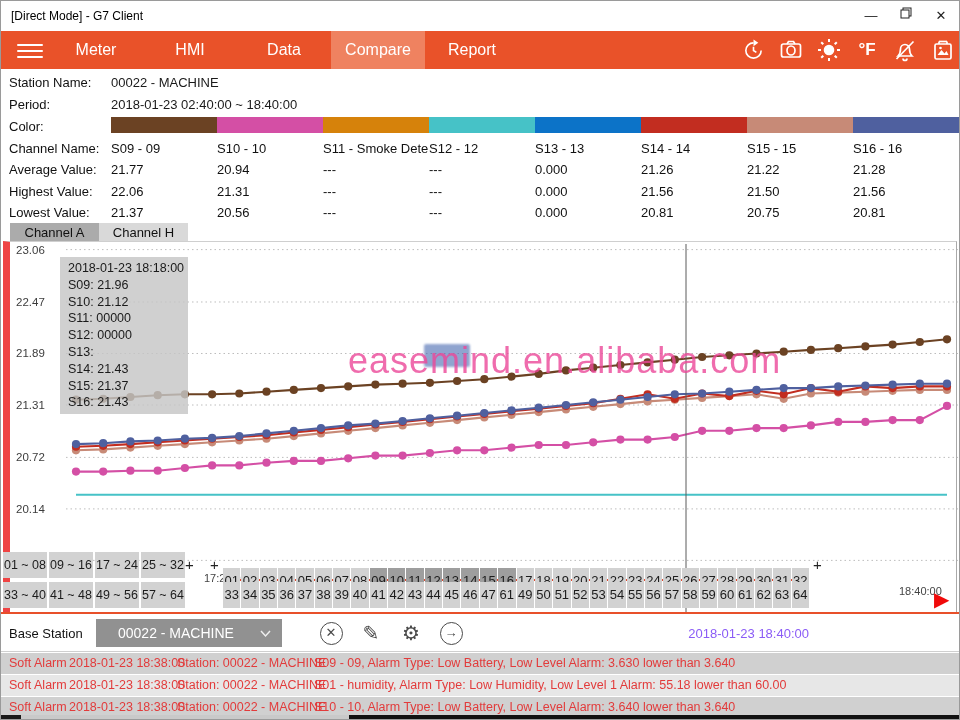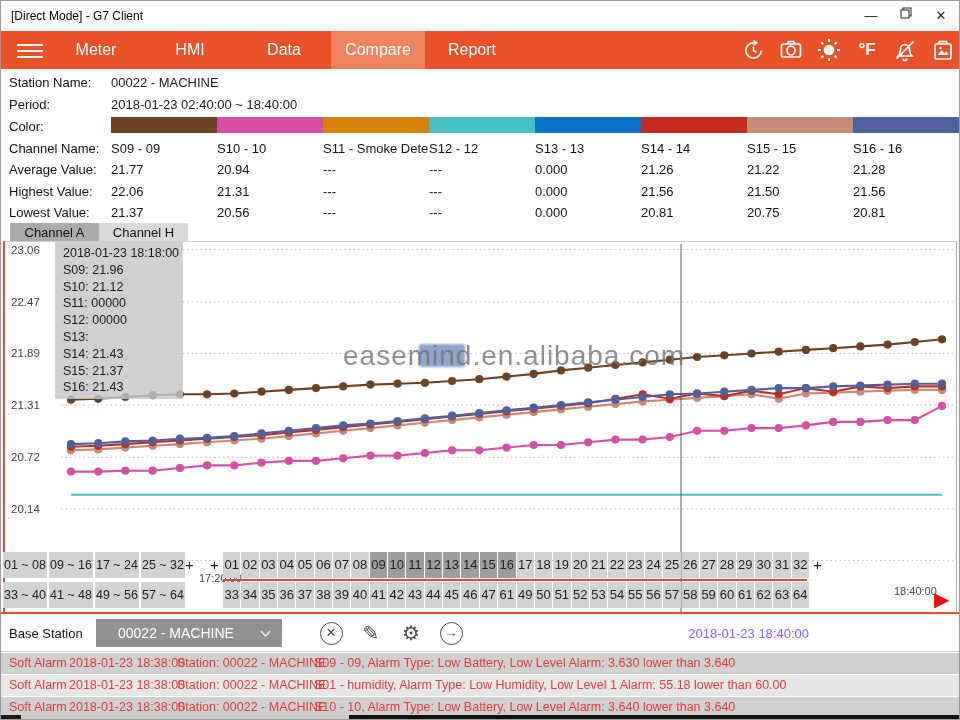--- a/index.html
+++ b/index.html
@@ -33,24 +33,24 @@
   .colorbar { position:absolute; left:110px; top:116px; width:848px; height:16px; display:flex; }
   .colorbar div { width:106px; height:16px; }
 
   
   .tab { position:absolute; top:222px; height:19px; width:89px; text-align:center; font-size:13px; line-height:19px; color:#111; }
   .tab.active { background:#ababab; }
   .tab.inactive { background:#d9d9d9; }
 
   
   .chart-wrap { position:absolute; left:2px; top:240px; width:954px; height:372px;
-    border-left:2px solid #ef4444; border-right:1px solid #a9a9a9; border-top:1px solid #cfcfcf; background:#fff; }
-  .watermark { position:absolute; left:338px; top:98px; font-size:28px; color:#737373; opacity:.8; letter-spacing:1px; z-index:4; }
+    border-left:7px solid #ef4444; border-right:1px solid #a9a9a9; border-top:1px solid #cfcfcf; background:#fff; }
+  .watermark { position:absolute; left:338px; top:98px; font-size:36px; color:#ec4899; opacity:.8; letter-spacing:1px; z-index:4; }
   .wm-badge { position:absolute; left:414px; top:102px; width:46px; height:23px; background:#4668b0; opacity:.6; border-radius:2px; z-index:3; filter:blur(1px); }
-  .tooltip { position:absolute; left:50px; top:0; width:128px; background:rgba(198,198,198,.82); padding:3px 8px; z-index:6; }
+  .tooltip { position:absolute; left:50px; top:15px; width:128px; background:rgba(198,198,198,.82); padding:3px 8px; z-index:6; }
   .tooltip div { font-size:12.5px; line-height:16.8px; color:#1a1a1a; white-space:nowrap; }
   .xlabel { position:absolute; font-size:11px; color:#444; z-index:1; }
 
   
   .pgbtn { background:#d2d2d2; color:#1c1c1c; font-size:13px; text-align:center; line-height:26px; height:26px; }
   .pgbtn.on { background:#9e9e9e; }
   .grp-row { position:absolute; left:2px; width:184px; display:flex; gap:2px; z-index:7; }
   .grp-row .pgbtn { width:44px; font-size:12.5px; }
   .num-row { position:absolute; left:222px; width:586px; display:flex; gap:1px; z-index:7; }
   .num-row .pgbtn { flex:1; }
@@ -436,21 +436,21 @@
     <div class="pgbtn">25 ~ 32</div>
   </div>
 <div class="grp-row" style="top:581px;" id="grp2">
     <div class="pgbtn">33 ~ 40</div>
     <div class="pgbtn">41 ~ 48</div>
     <div class="pgbtn">49 ~ 56</div>
     <div class="pgbtn">57 ~ 64</div>
   </div>
 <span class="plus" style="left:184px; top:555px;">+</span>
 <span class="plus" style="left:209px; top:555px;">+</span>
-<div class="num-row" style="top:551px;" id="num1">
+<div class="num-row" style="top:567px;" id="num1">
     <div class="pgbtn">01</div>
     <div class="pgbtn">02</div>
     <div class="pgbtn">03</div>
     <div class="pgbtn">04</div>
     <div class="pgbtn">05</div>
     <div class="pgbtn">06</div>
     <div class="pgbtn">07</div>
     <div class="pgbtn">08</div>
     <div class="pgbtn on">09</div>
     <div class="pgbtn on">10</div>

